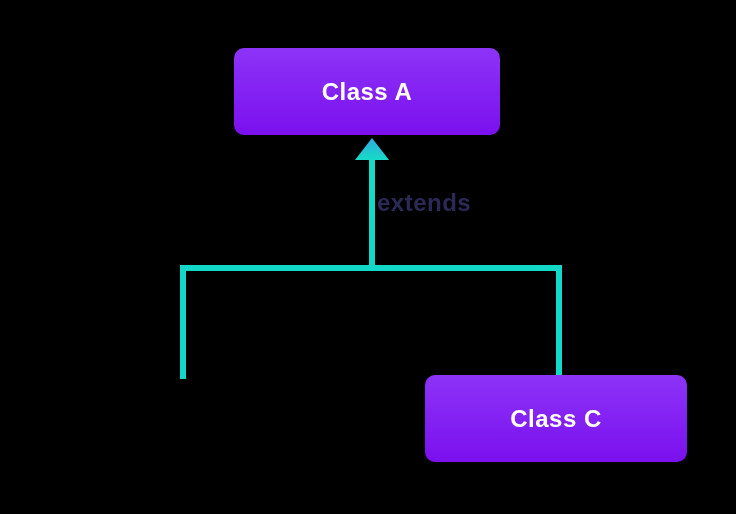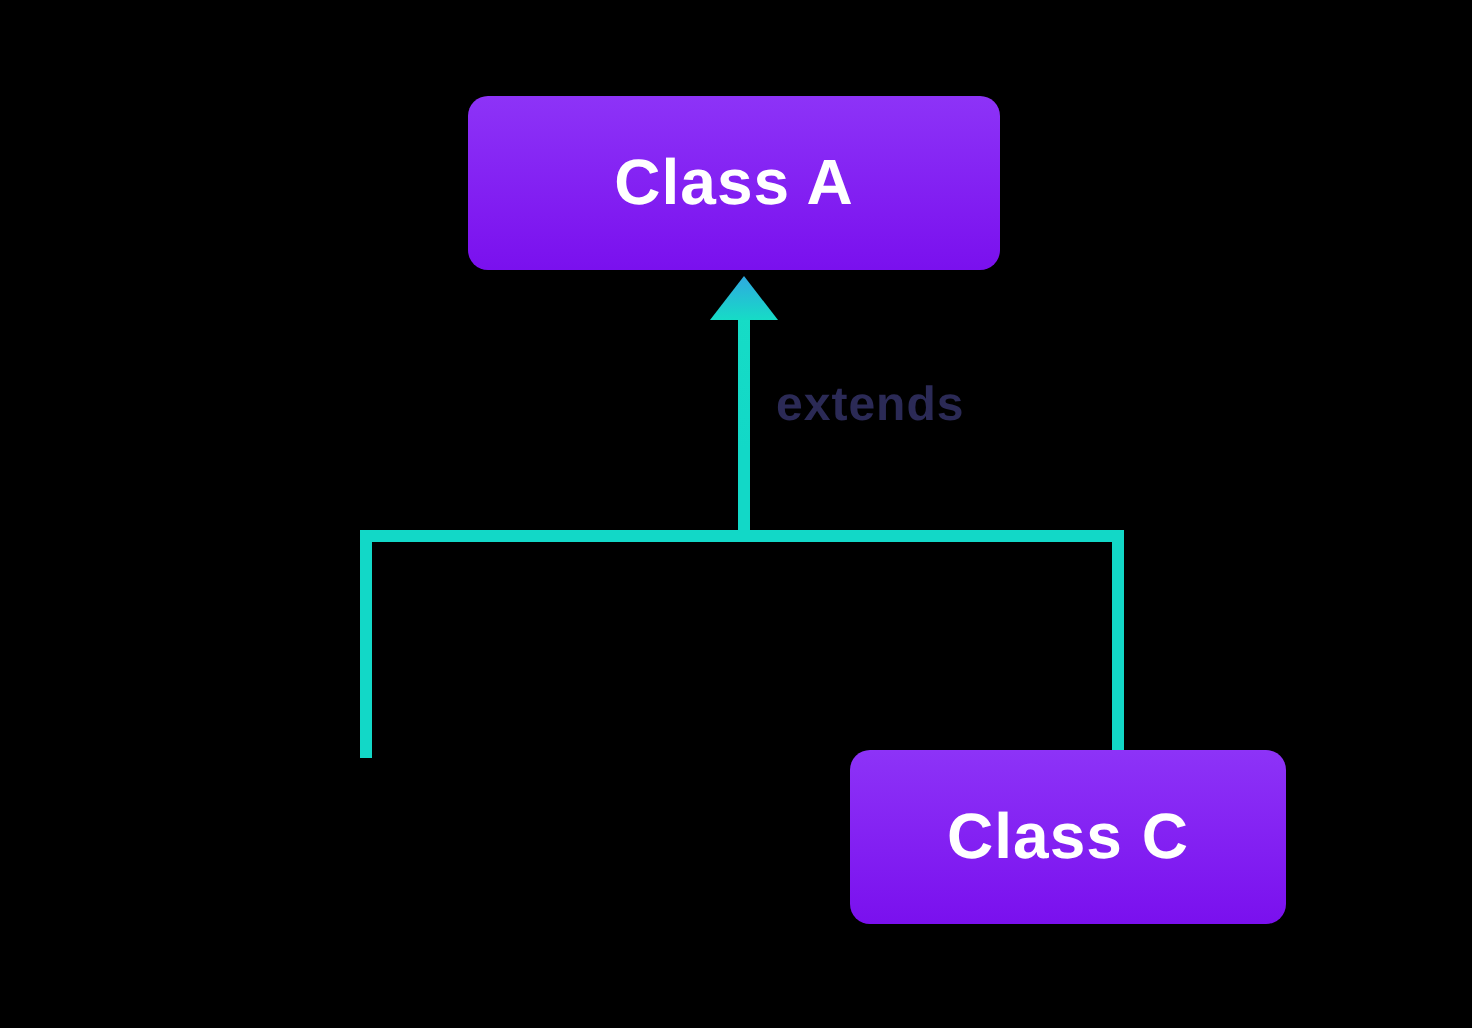--- a/index.html
+++ b/index.html
@@ -26,28 +26,28 @@
     overflow: hidden;
   }
   .class-node {
     position: absolute;
     display: flex;
     align-items: center;
     justify-content: center;
     background: linear-gradient(180deg, var(--node-gradient-top) 0%, var(--node-gradient-bottom) 100%);
     border-radius: 10px;
     color: var(--node-text);
-    font-size: 32px;
+    font-size: 24px;
     font-weight: 700;
     letter-spacing: 0.5px;
     z-index: 2;
   }
   .node-a { left: 234px; top: 48px;  width: 266px; height: 87px; }
   .node-b { left: 50px;  top: 376px; width: 260px; height: 87px; }
-  .node-c { left: 425px; top: 375px; width: 218px; height: 87px; }
+  .node-c { left: 425px; top: 375px; width: 262px; height: 87px; }
 
   .line {
     position: absolute;
     background: var(--connector);
     z-index: 1;
   }
   .h-connector { left: 180px; top: 265px; width: 382px; height: 6px; }
   .v-left      { left: 180px; top: 265px; width: 6px;  height: 114px; }
   .v-right     { left: 556px; top: 265px; width: 6px;  height: 113px; }
   .arrow-stem {
@@ -57,21 +57,21 @@
   .arrowhead {
     position: absolute;
     left: 355px; top: 138px;
     width: 34px; height: 22px;
     z-index: 1;
   }
   .arrowhead .stop-top    { stop-color: var(--arrowhead-top); }
   .arrowhead .stop-bottom { stop-color: var(--arrowhead-bottom); }
   .edge-label {
     position: absolute;
-    left: 388px; top: 189px;
+    left: 377px; top: 189px;
     color: var(--edge-label-color);
     font-size: 24px;
     font-weight: 600;
     letter-spacing: 0.5px;
     z-index: 2;
   }
 </style>
 </head>
 <body>
 

